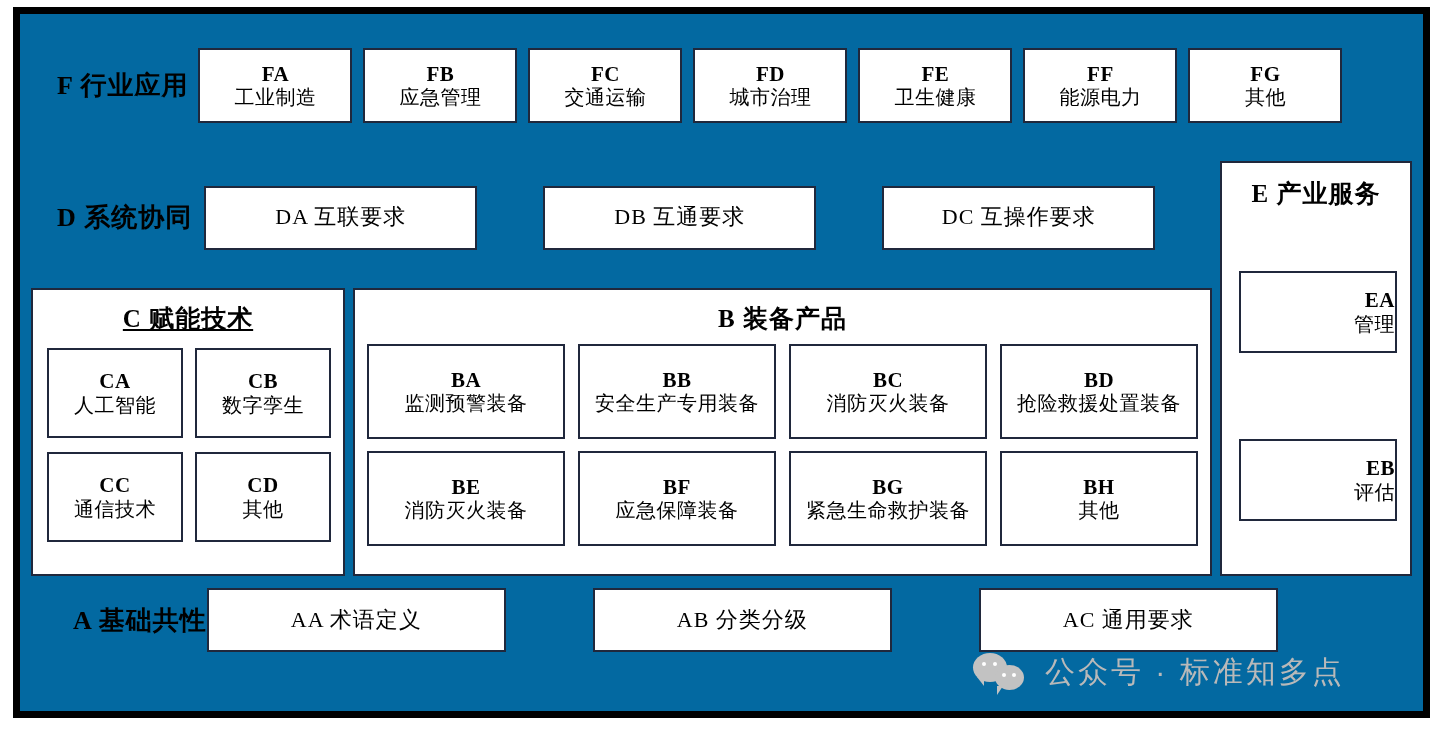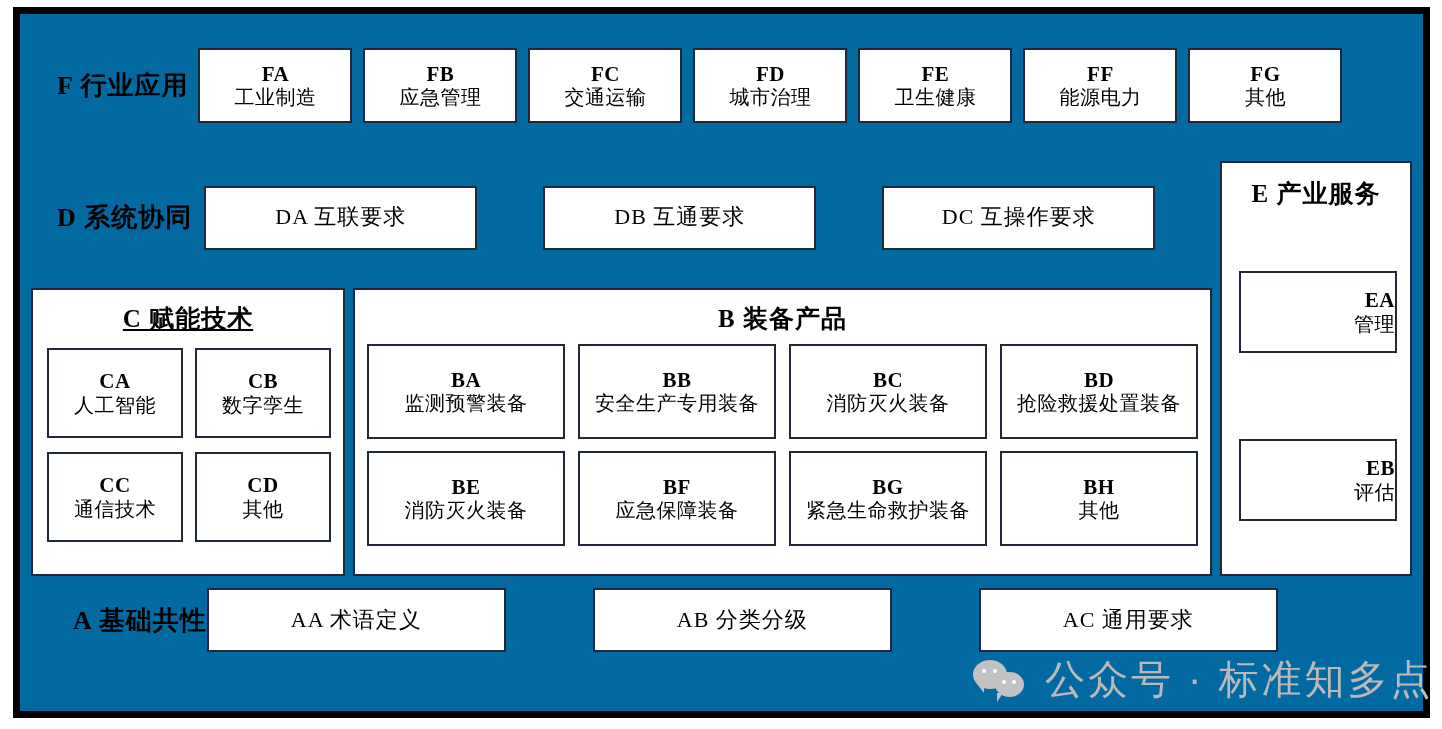--- a/index.html
+++ b/index.html
@@ -138,21 +138,21 @@
   
   #watermark {
     position: absolute;
     left: 953px; top: 638px;
     display: flex; align-items: center; gap: 14px;
     pointer-events: none;
     z-index: 5;
   }
   #wm-text {
     font-family: "Liberation Sans", sans-serif;
-    font-size: 40px;
+    font-size: 30px;
     color: #b9b9b9;
     letter-spacing: 3px;
     white-space: nowrap;
   }
   .wechat {
     position: relative; width: 58px; height: 40px;
   }
   .wechat .b1, .wechat .b2 {
     position: absolute; border-radius: 50%;
     background: #c2c2c2;

